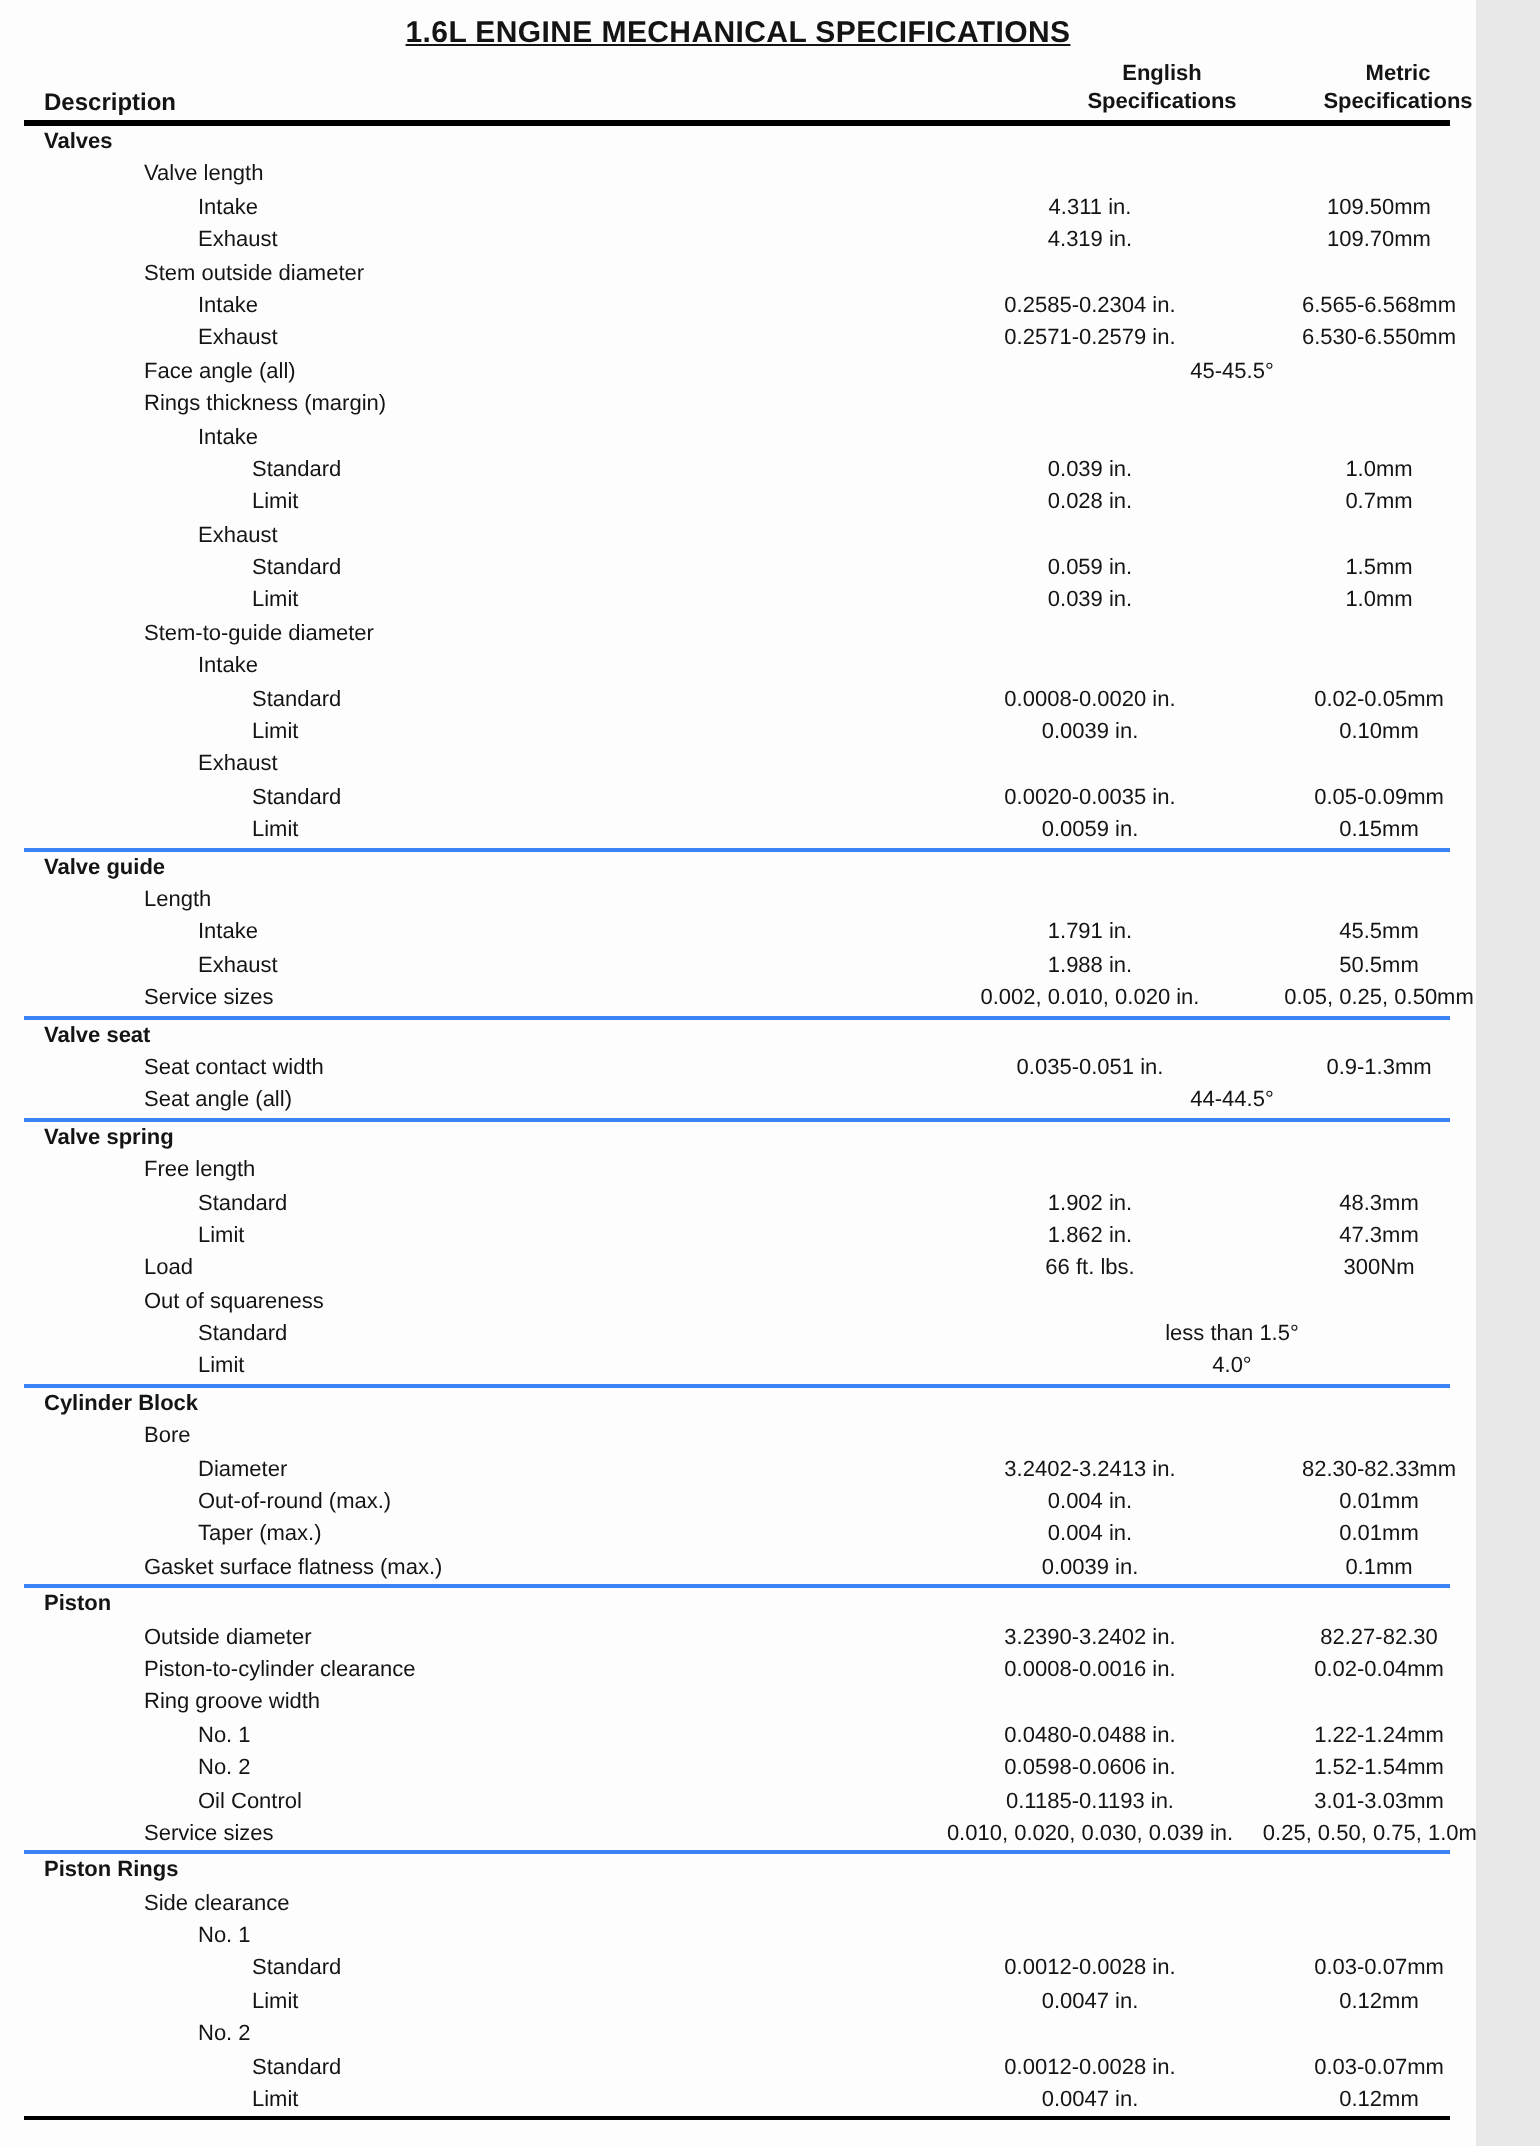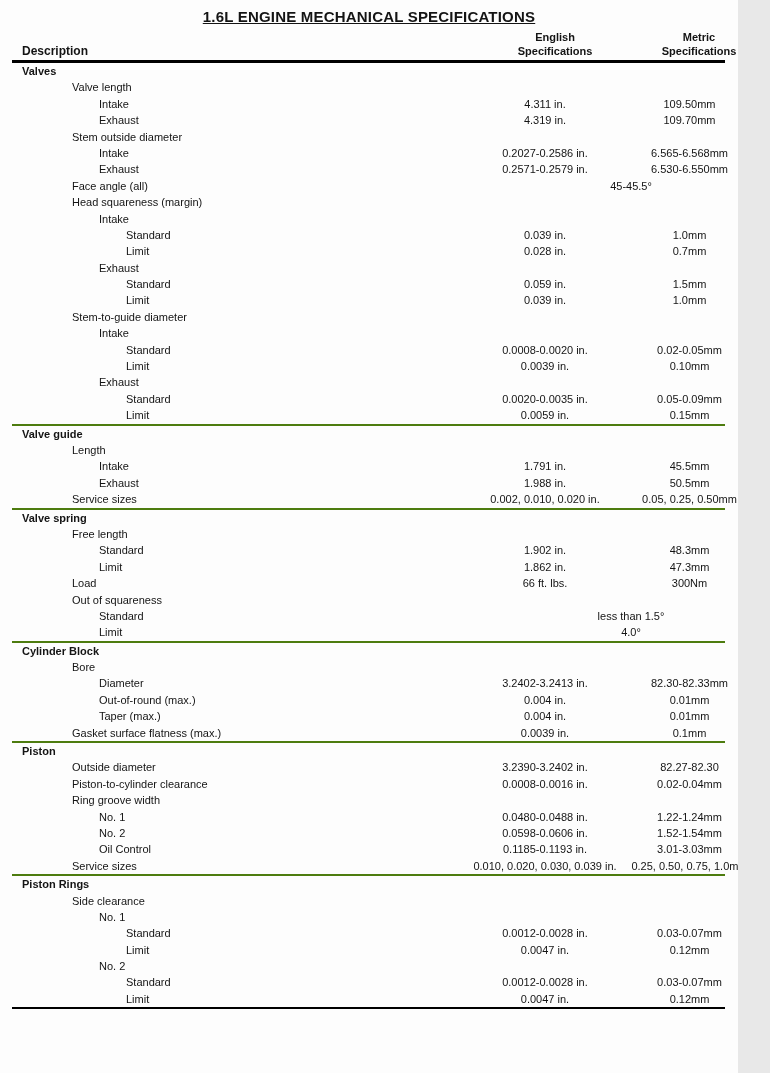--- a/index.html
+++ b/index.html
@@ -35,28 +35,28 @@
   }
   .hdr .colhdr {
     position: absolute;
     bottom: 2px;
     font-size: 11px;
     font-weight: bold;
     text-align: center;
     line-height: 14px;
     white-space: pre-line;
   }
-  .hdr .eng-h { left: 438px; width: 210px; }
+  .hdr .eng-h { left: 464px; width: 210px; }
   .hdr .met-h { left: 592px; width: 190px; }
   .tbl {
     margin: 0 13px 0 12px;
     border-top: 3px solid #000;
     border-bottom: 2px solid #000;
   }
-  .section { border-top: 2px solid #4d7c0f; }
+  .section { border-top: 2px solid #3b82f6; }
   .section.first { border-top: none; }
   .row {
     position: relative;
     height: 16.4px;
     line-height: 16.4px;
     font-size: 11px;
     white-space: nowrap;
   }
   .lbl { display: inline-block; }
   .i0 { padding-left: 10px; }
@@ -66,65 +66,70 @@
   .sec-lbl { font-weight: bold; }
   .val {
     position: absolute;
     top: 0;
     text-align: center;
     font-size: 11px;
     line-height: 16.4px;
   }
   .v-eng  { left: 438px; width: 190px; }
   .v-met  { left: 600px; width: 155px; }
-  .v-span { left: 489px; width: 260px; }
+  .v-span { left: 474px; width: 260px; }
 </style>
 </head>
 <body>
 
 <div class="page">
   <div class="title">1.6L ENGINE MECHANICAL SPECIFICATIONS</div>
   <div class="hdr">
     <span class="desc">Description</span>
     <span class="colhdr eng-h">English
 Specifications</span>
     <span class="colhdr met-h">Metric
 Specifications</span>
   </div>
   <div class="tbl" id="tbody">
       <div class="section first">
         <div class="row"><span class="lbl i0 sec-lbl">Valves</span></div>
         <div class="row"><span class="lbl i1">Valve length</span></div>
         <div class="row"><span class="lbl i2">Intake</span><span class="val v-eng">4.311 in.</span><span class="val v-met">109.50mm</span></div>
         <div class="row"><span class="lbl i2">Exhaust</span><span class="val v-eng">4.319 in.</span><span class="val v-met">109.70mm</span></div>
         <div class="row"><span class="lbl i1">Stem outside diameter</span></div>
-        <div class="row"><span class="lbl i2">Intake</span><span class="val v-eng">0.2027-0.2586 in.</span><span class="val v-met">6.565-6.568mm</span></div>
+        <div class="row"><span class="lbl i2">Intake</span><span class="val v-eng">0.2585-0.2304 in.</span><span class="val v-met">6.565-6.568mm</span></div>
         <div class="row"><span class="lbl i2">Exhaust</span><span class="val v-eng">0.2571-0.2579 in.</span><span class="val v-met">6.530-6.550mm</span></div>
         <div class="row"><span class="lbl i1">Face angle (all)</span><span class="val v-span">45-45.5°</span></div>
-        <div class="row"><span class="lbl i1">Head squareness (margin)</span></div>
+        <div class="row"><span class="lbl i1">Rings thickness (margin)</span></div>
         <div class="row"><span class="lbl i2">Intake</span></div>
         <div class="row"><span class="lbl i3">Standard</span><span class="val v-eng">0.039 in.</span><span class="val v-met">1.0mm</span></div>
         <div class="row"><span class="lbl i3">Limit</span><span class="val v-eng">0.028 in.</span><span class="val v-met">0.7mm</span></div>
         <div class="row"><span class="lbl i2">Exhaust</span></div>
         <div class="row"><span class="lbl i3">Standard</span><span class="val v-eng">0.059 in.</span><span class="val v-met">1.5mm</span></div>
         <div class="row"><span class="lbl i3">Limit</span><span class="val v-eng">0.039 in.</span><span class="val v-met">1.0mm</span></div>
         <div class="row"><span class="lbl i1">Stem-to-guide diameter</span></div>
         <div class="row"><span class="lbl i2">Intake</span></div>
         <div class="row"><span class="lbl i3">Standard</span><span class="val v-eng">0.0008-0.0020 in.</span><span class="val v-met">0.02-0.05mm</span></div>
         <div class="row"><span class="lbl i3">Limit</span><span class="val v-eng">0.0039 in.</span><span class="val v-met">0.10mm</span></div>
         <div class="row"><span class="lbl i2">Exhaust</span></div>
         <div class="row"><span class="lbl i3">Standard</span><span class="val v-eng">0.0020-0.0035 in.</span><span class="val v-met">0.05-0.09mm</span></div>
         <div class="row"><span class="lbl i3">Limit</span><span class="val v-eng">0.0059 in.</span><span class="val v-met">0.15mm</span></div>
       </div>
       <div class="section">
         <div class="row"><span class="lbl i0 sec-lbl">Valve guide</span></div>
         <div class="row"><span class="lbl i1">Length</span></div>
         <div class="row"><span class="lbl i2">Intake</span><span class="val v-eng">1.791 in.</span><span class="val v-met">45.5mm</span></div>
         <div class="row"><span class="lbl i2">Exhaust</span><span class="val v-eng">1.988 in.</span><span class="val v-met">50.5mm</span></div>
         <div class="row"><span class="lbl i1">Service sizes</span><span class="val v-eng">0.002, 0.010, 0.020 in.</span><span class="val v-met">0.05, 0.25, 0.50mm</span></div>
+      </div>
+      <div class="section">
+        <div class="row"><span class="lbl i0 sec-lbl">Valve seat</span></div>
+        <div class="row"><span class="lbl i1">Seat contact width</span><span class="val v-eng">0.035-0.051 in.</span><span class="val v-met">0.9-1.3mm</span></div>
+        <div class="row"><span class="lbl i1">Seat angle (all)</span><span class="val v-span">44-44.5°</span></div>
       </div>
       <div class="section">
         <div class="row"><span class="lbl i0 sec-lbl">Valve spring</span></div>
         <div class="row"><span class="lbl i1">Free length</span></div>
         <div class="row"><span class="lbl i2">Standard</span><span class="val v-eng">1.902 in.</span><span class="val v-met">48.3mm</span></div>
         <div class="row"><span class="lbl i2">Limit</span><span class="val v-eng">1.862 in.</span><span class="val v-met">47.3mm</span></div>
         <div class="row"><span class="lbl i1">Load</span><span class="val v-eng">66 ft. lbs.</span><span class="val v-met">300Nm</span></div>
         <div class="row"><span class="lbl i1">Out of squareness</span></div>
         <div class="row"><span class="lbl i2">Standard</span><span class="val v-span">less than 1.5°</span></div>
         <div class="row"><span class="lbl i2">Limit</span><span class="val v-span">4.0°</span></div>

